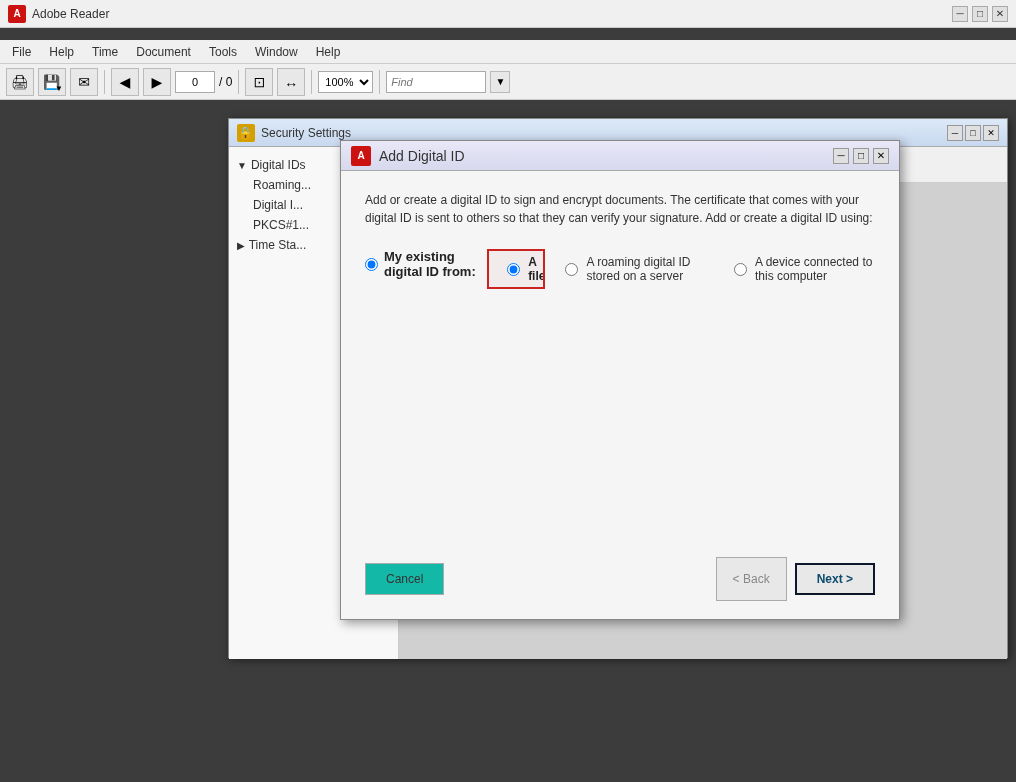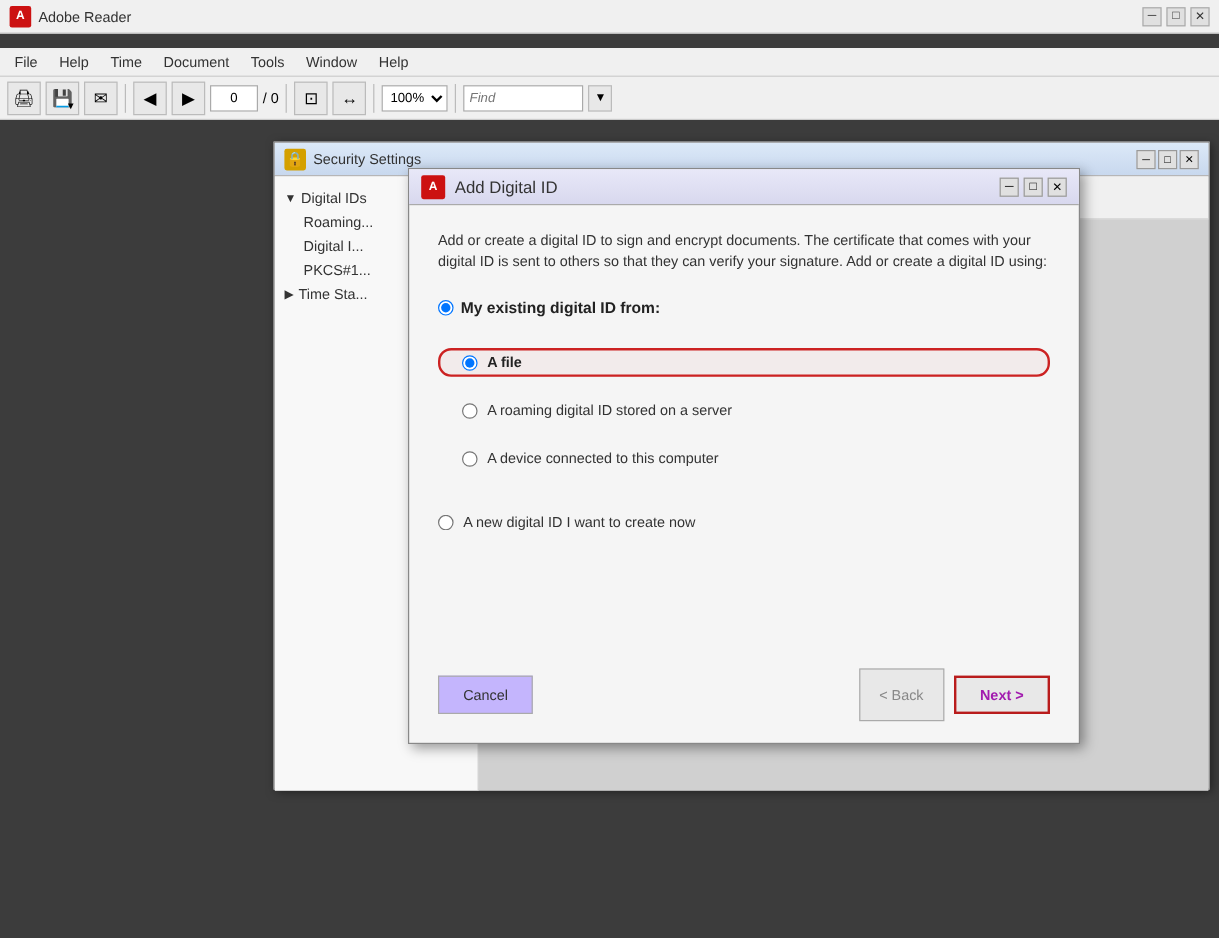--- a/index.html
+++ b/index.html
@@ -288,22 +288,22 @@
       flex-direction: column;
     }
     .dialog-description {
       font-size: 12px;
       color: #333;
       line-height: 1.5;
       margin-bottom: 22px;
     }
     .radio-group {
       display: flex;
-      flex-direction: column;
-      gap: 16px;
+      flex-direction: row;
+      gap: 0;
     }
     .radio-main-label {
       display: flex;
       align-items: center;
       gap: 6px;
       font-size: 13px;
       font-weight: bold;
       color: #222;
       margin-bottom: 10px;
     }
@@ -313,21 +313,20 @@
       gap: 8px;
       padding: 5px 0 5px 20px;
       font-size: 12px;
       color: #333;
       cursor: pointer;
     }
     .radio-option.selected {
       outline: 2px solid #cc2222;
       outline-offset: -2px;
       background: rgba(200,50,50,0.05);
-      border-radius: 11px;
     }
     .radio-option input[type="radio"] {
       cursor: pointer;
     }
     .radio-sub-label {
       font-size: 12px;
       font-weight: bold;
       color: #222;
     }
     .radio-option-outer {
@@ -355,34 +354,34 @@
       display: flex;
     }
     .footer-right {
       display: flex;
       gap: 8px;
       align-items: center;
     }
     .footer-btn {
       height: 32px;
       padding: 0 20px;
-      background: #c4b5fd;
+      background: #14b8a6;
       border: 1px solid #aaa;
       cursor: pointer;
       font-size: 12px;
       color: #333;
     }
     .next-btn {
       height: 32px;
       padding: 0 20px;
       background: #e8e8e8;
-      border: 2px solid #b91c1c;
-      cursor: pointer;
-      font-size: 12px;
-      color: #a21caf;
+      border: 2px solid #0f172a;
+      cursor: pointer;
+      font-size: 12px;
+      color: #0c4a6e;
       font-weight: bold;
     }
     .back-btn {
       height: 44px;
       padding: 0 16px;
       background: #e8e8e8;
       border: 1px solid #aaa;
       cursor: pointer;
       font-size: 12px;
       color: #888;
@@ -542,24 +541,20 @@
       <label class="radio-option">
         <input type="radio" name="digital-id-sub" style="">
         <span>A roaming digital ID stored on a server</span>
       </label>
 
       <label class="radio-option">
         <input type="radio" name="digital-id-sub" style="">
         <span>A device connected to this computer</span>
       </label>
 
-      <label class="radio-option-outer" style="margin-top:12px;">
-        <input type="radio" name="digital-id" style="">
-        <span>A new digital ID I want to create now</span>
-      </label>
     </div>
 
     <div class="dialog-footer">
       <div class="footer-left">
         <button class="footer-btn">Cancel</button>
       </div>
       <div class="footer-right">
         <button class="back-btn">&lt; Back</button>
         <button class="next-btn">Next &gt;</button>
       </div>

